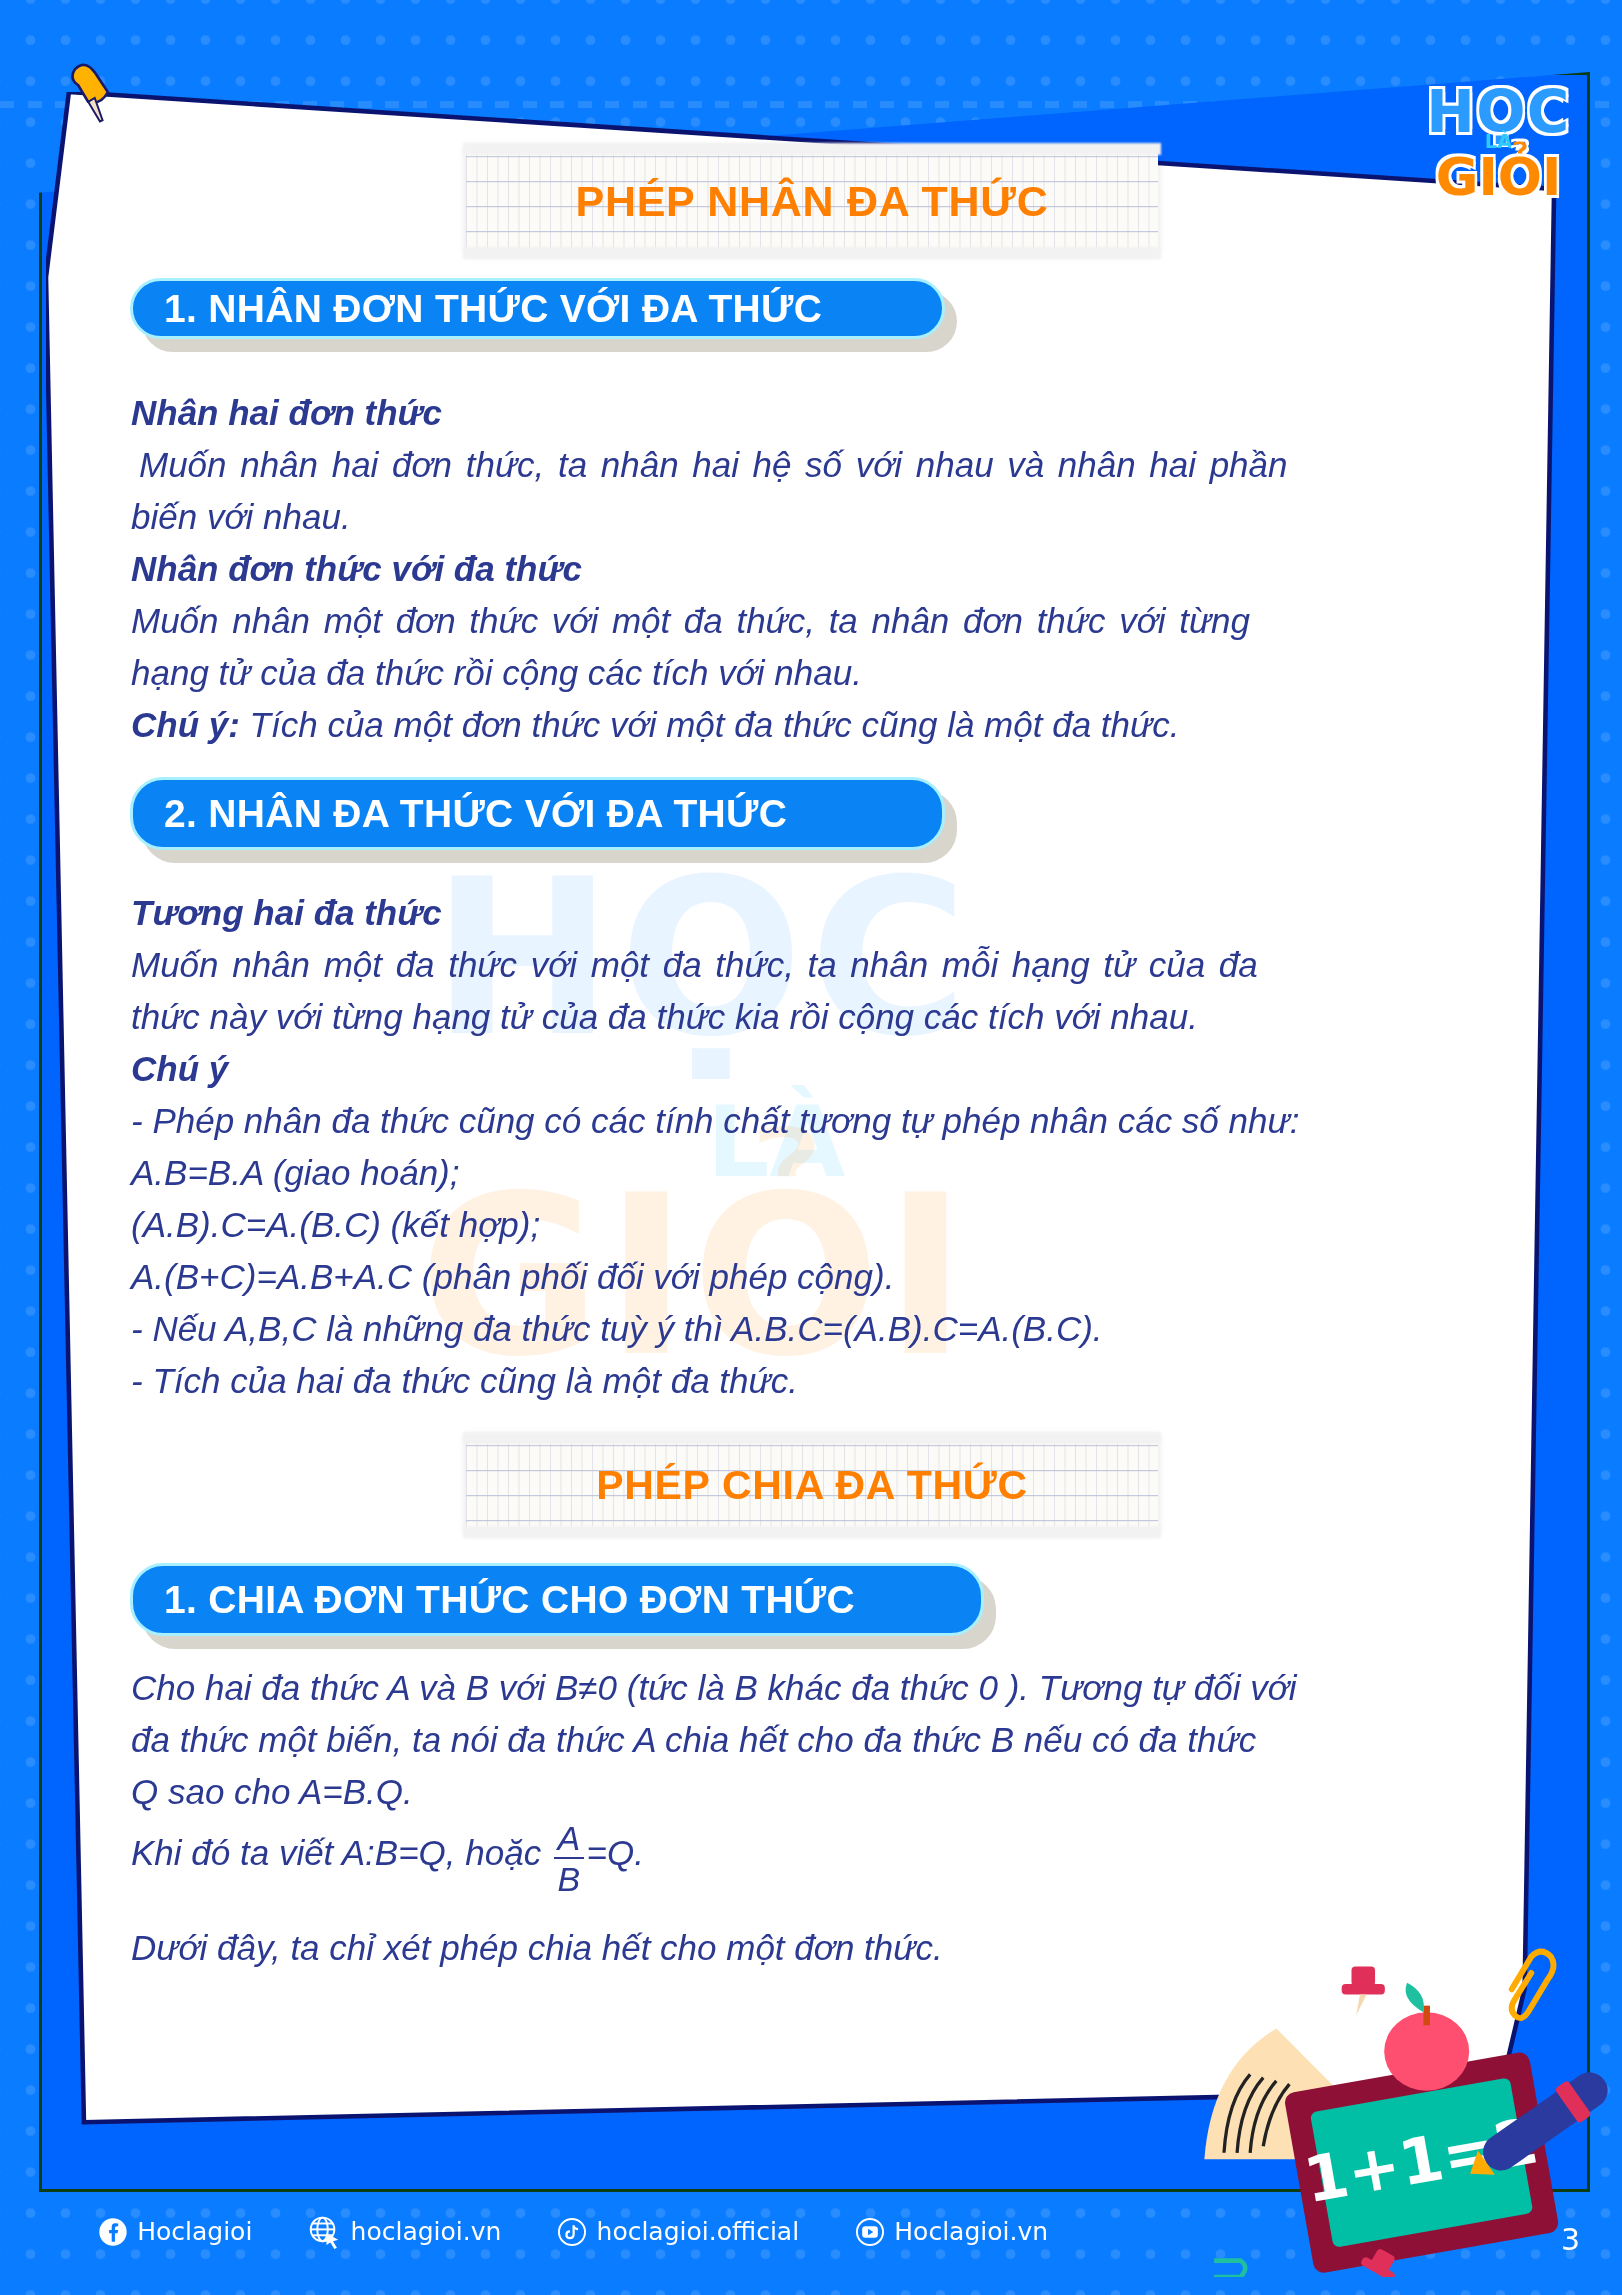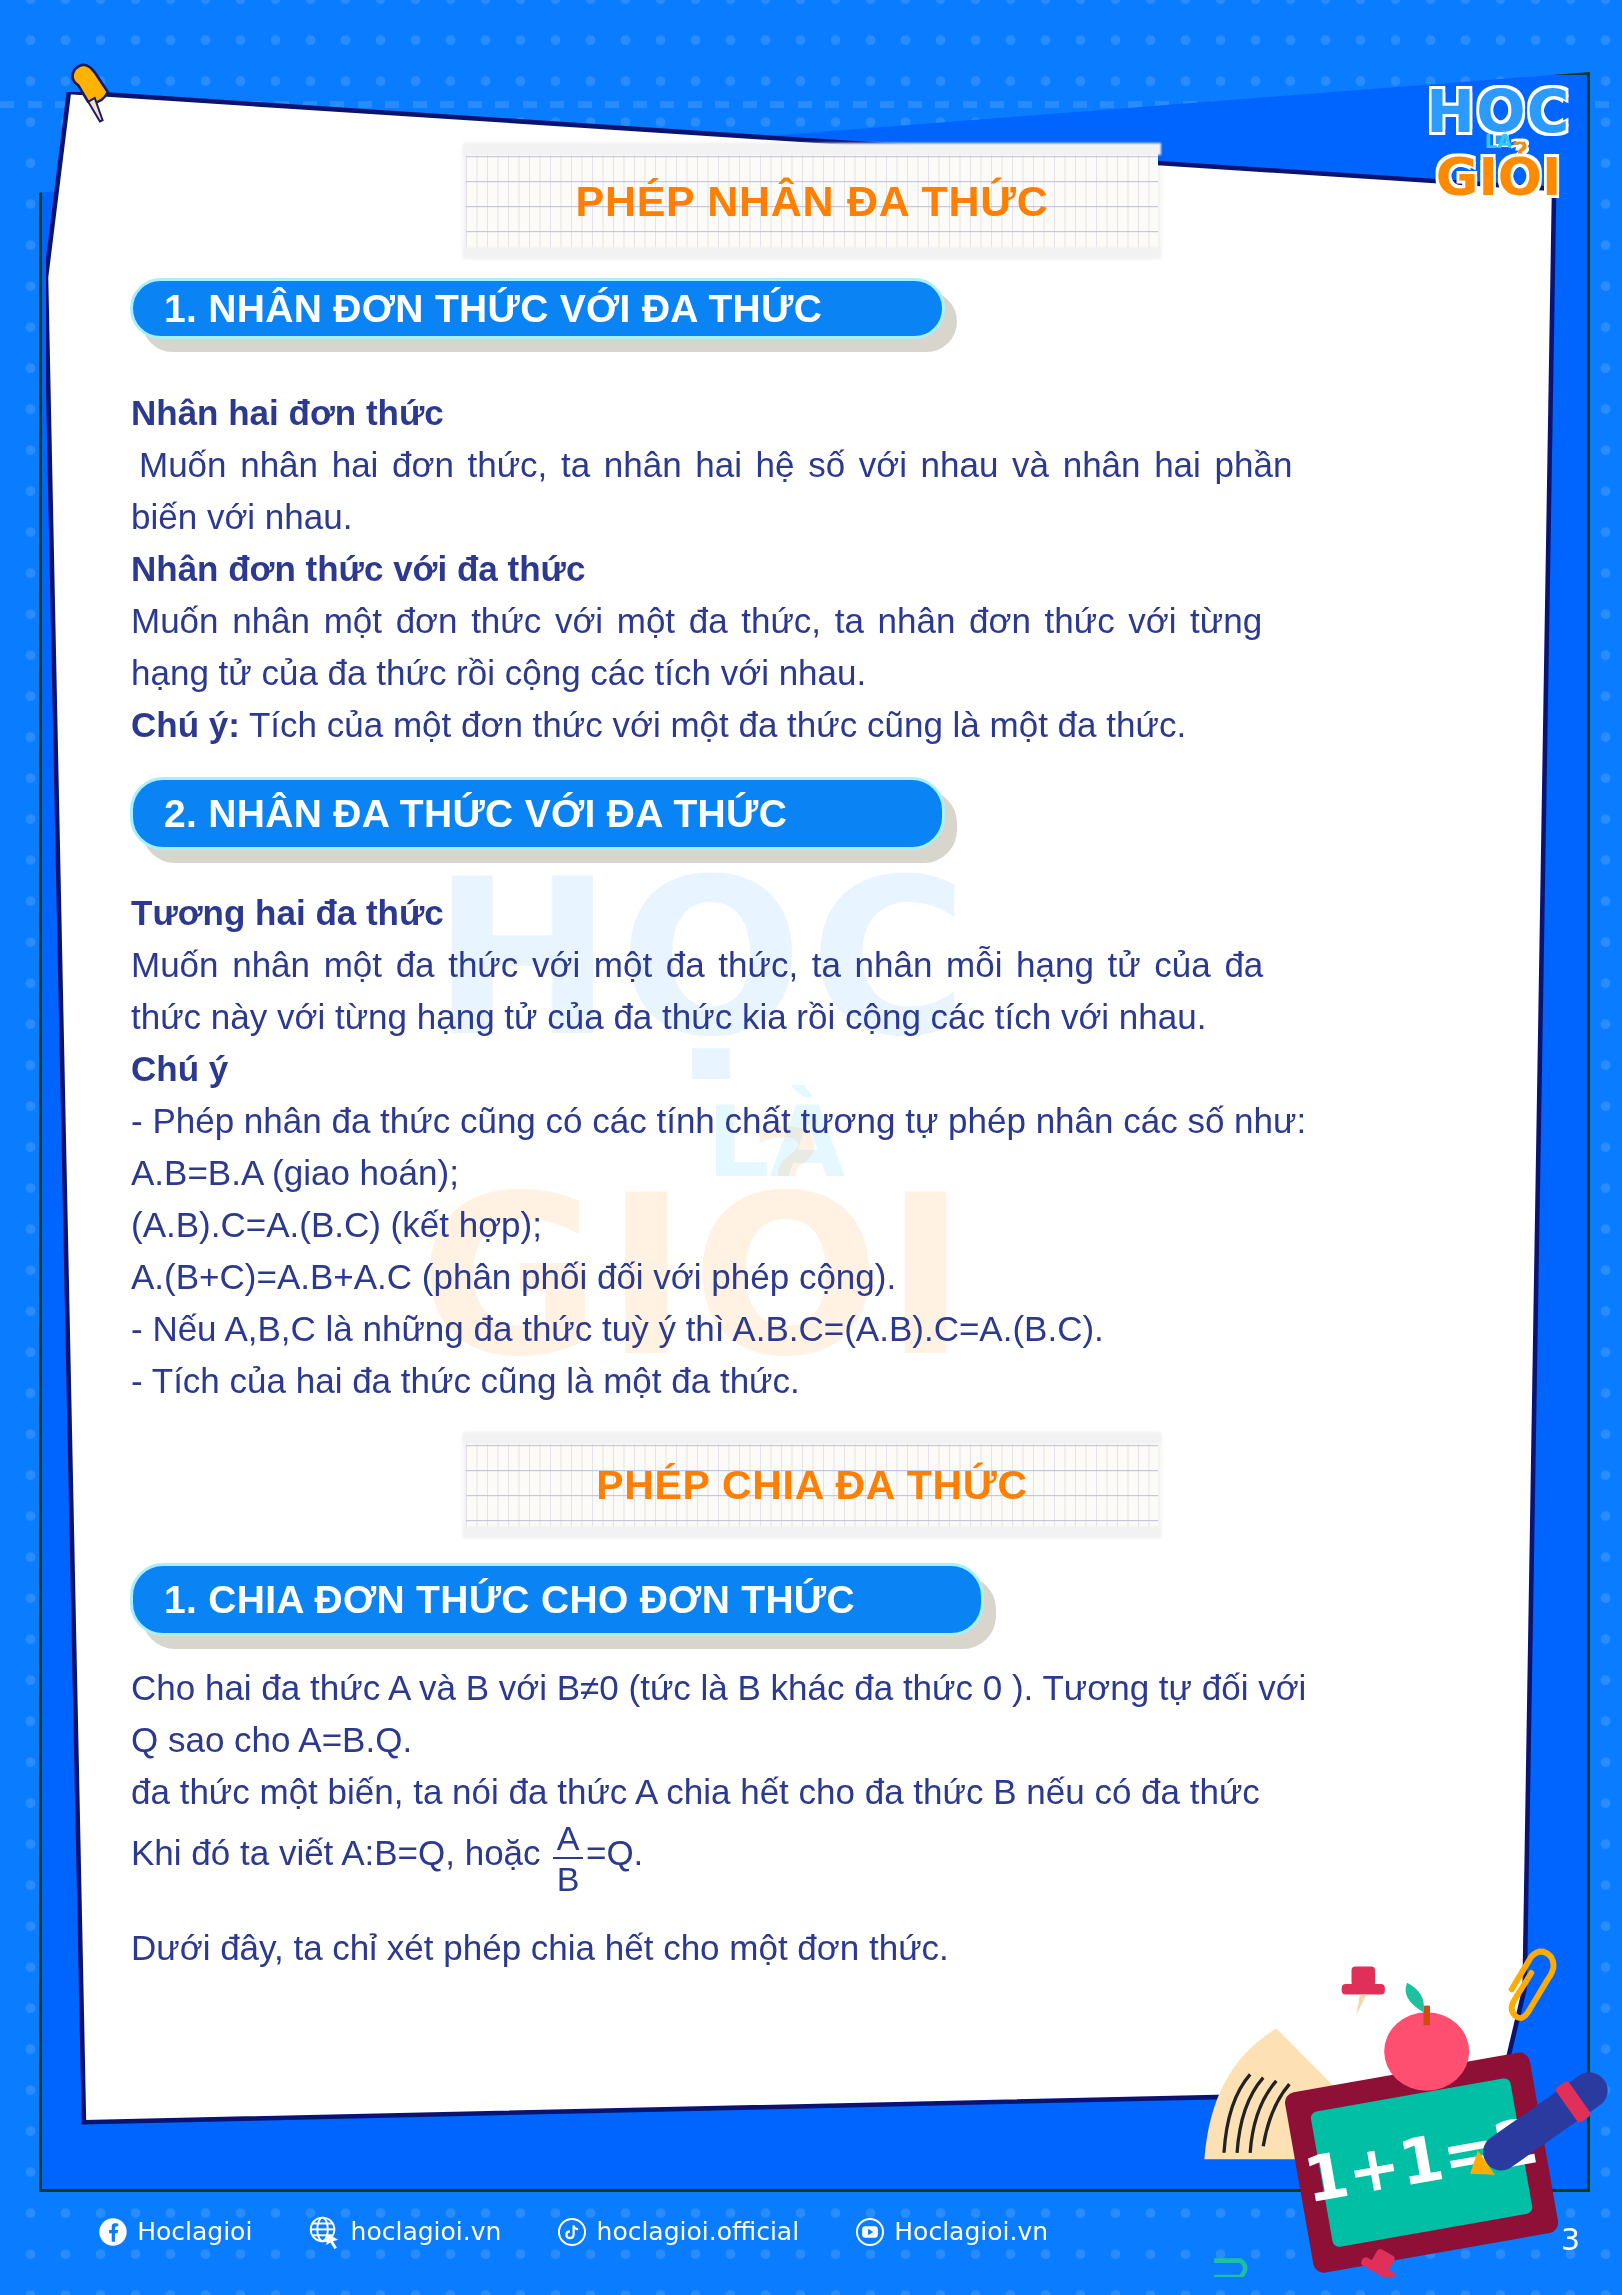--- a/index.html
+++ b/index.html
@@ -112,21 +112,21 @@
     color: #ffffff; font-family: "Liberation Sans", sans-serif; font-weight: bold;
     font-size: 39px; letter-spacing: 0.3px; white-space: nowrap;
   }
   
   .content {
     position: absolute; left: 131px; width: 1368px;
     color: #2b3990; font-family: "Liberation Sans", sans-serif;
     font-size: 35px; line-height: 52px;
   }
   .content .b { font-weight: bold; }
-  .content .line { display: block; white-space: nowrap; }
+  .content .line { display: block; white-space: nowrap; font-style: italic; }
   .frac {
     display: inline-flex; flex-direction: column; align-items: center;
     vertical-align: middle; line-height: 1; margin: 0 2.6px;
     position: relative; top: 2.6px;
   }
   .frac .num, .frac .den { display: block; font-size: 34px; padding: 0 3.9px; }
   .frac .bar { display: block; width: 100%; border-top: 2px solid #2b3990; margin: 2.6px 0; }
   
   .footer {
     position: absolute; left: 98px; top: 2212px; height: 39px;
@@ -219,22 +219,22 @@
 
 <div class="pill-wrap" style="left:130px; top:1563px; width:854px; height:73px;">
   <div class="pill-shadow"></div>
   <div class="pill">
     <span class="pill-text">1. CHIA ĐƠN THỨC CHO ĐƠN THỨC</span>
   </div>
 </div>
 
 <div class="content" style="top:1662px;">
   <span class="line">Cho hai đa thức A và B với B≠0 (tức là B khác đa thức 0 ). Tương tự đối với</span>
+  <span class="line">đa thức một biến, ta nói đa thức A chia hết cho đa thức B nếu có đa thức</span>
   <span class="line">Q sao cho A=B.Q.</span>
-  <span class="line">đa thức một biến, ta nói đa thức A chia hết cho đa thức B nếu có đa thức</span>
   <span class="line" style="height:65px; line-height:65px;">
     <span>Khi đó ta viết A:B=Q, hoặc </span><span class="frac">
         <span class="num">A</span>
         <span class="bar"></span>
         <span class="den">B</span>
       </span><span>=Q.</span>
   </span>
   <span class="line" style="height:39px;"></span>
   <span class="line">Dưới đây, ta chỉ xét phép chia hết cho một đơn thức.</span>
 </div>

